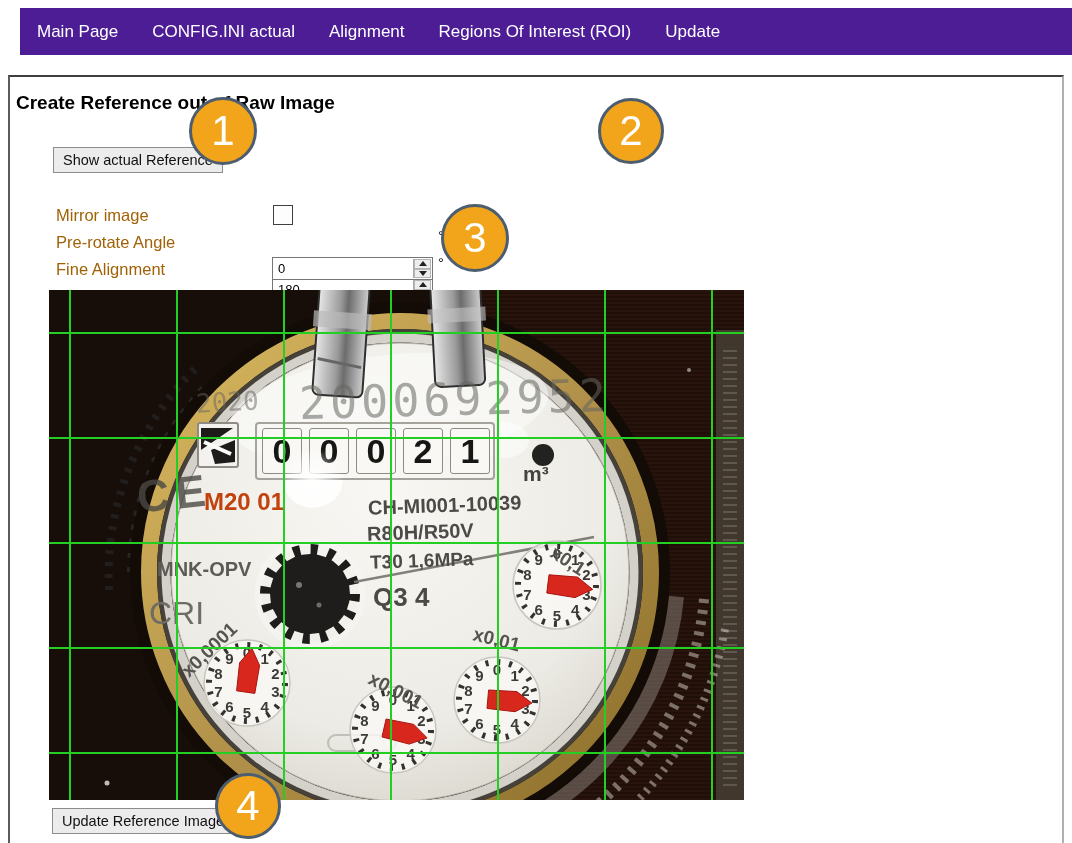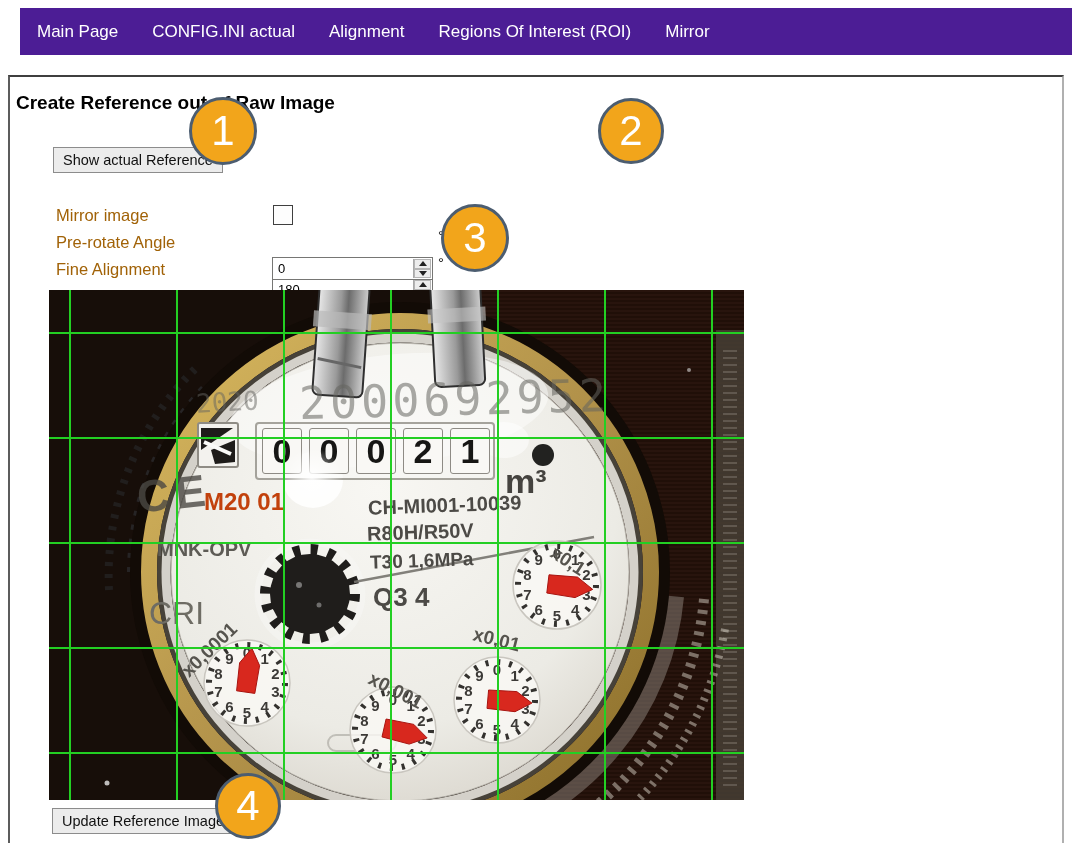--- a/index.html
+++ b/index.html
@@ -54,48 +54,48 @@
       font-family:"DejaVu Sans Mono",monospace;transform:rotate(-1.5deg);}
   .odo-icon{position:absolute;left:148px;top:132px;width:42px;height:46px;background:#f3f2ee;
       border:2px solid #8f8c85;border-radius:3px;box-sizing:border-box;overflow:hidden;}
   .odo-icon svg{width:100%;height:100%;}
   .odo-frame{position:absolute;left:206px;top:132px;width:240px;height:58px;box-sizing:border-box;
       border:2px solid rgba(150,148,140,.85);border-radius:4px;background:rgba(248,248,245,.5);
       display:flex;align-items:center;padding-left:5px;gap:7px;}
   .odo-box{width:40px;height:46px;background:#f9f8f5;border:1.5px solid #8e8b85;border-radius:3px;
       box-sizing:border-box;display:flex;align-items:center;justify-content:center;
       font-size:34px;font-weight:bold;color:#161614;}
-  .txt-m3{left:456px;top:172px;font-size:34px;font-weight:bold;color:#45433f;}
+  .txt-m3{left:474px;top:172px;font-size:21px;font-weight:bold;color:#45433f;}
   .txt-ce{left:88px;top:178px;font-size:45px;font-weight:600;letter-spacing:6px;
       color:rgba(75,73,68,.8);transform:rotate(-6deg);}
   .txt-m20{left:155px;top:198px;font-size:24px;font-weight:bold;color:#c2410c;}
   .txt-model{left:319px;top:204px;font-size:20px;font-weight:bold;color:#4c4a46;transform:rotate(-2deg);}
   .txt-ratio{left:318px;top:231px;font-size:20px;font-weight:bold;color:#4c4a46;transform:rotate(-2deg);}
   .txt-temp{left:321px;top:260px;font-size:19px;font-weight:bold;color:#4c4a46;transform:rotate(-2deg);}
   .txt-flow{left:324px;top:292px;font-size:26px;font-weight:bold;color:#4c4a46;}
-  .txt-brand{left:108px;top:248px;font-size:20px;font-weight:bold;color:#5d5b55;}
+  .txt-brand{left:108px;top:268px;font-size:20px;font-weight:bold;color:#5d5b55;}
   .txt-cri{left:100px;top:305px;font-size:32px;font-weight:normal;color:#6e6c64;}
   .glare-blob{position:absolute;left:232px;top:158px;width:62px;height:58px;
       background:radial-gradient(closest-side,rgba(255,255,255,.95),rgba(255,255,255,0));}
   .grid-svg{pointer-events:none;}
   
   .callout{position:absolute;border-radius:50%;display:flex;align-items:center;justify-content:center;
       color:#fff;font-size:42px;font-weight:400;z-index:50;box-sizing:border-box;}
 </style>
 </head>
 <body>
 
 <div class="screen">
 
   <div class="navbar">
     <span class="nav-item">Main Page</span>
     <span class="nav-item">CONFIG.INI actual</span>
     <span class="nav-item">Alignment</span>
     <span class="nav-item">Regions Of Interest (ROI)</span>
-    <span class="nav-item">Mirror</span>
+    <span class="nav-item">Update</span>
   </div>
 
   <div class="content-box"></div>
 
   <div class="page-title">Create Reference out of Raw Image</div>
 
   <button class="btn btn-show">Show actual Reference</button>
 
   <span class="form-label lbl-mirror">Mirror image</span>
   <div class="checkbox"></div>

